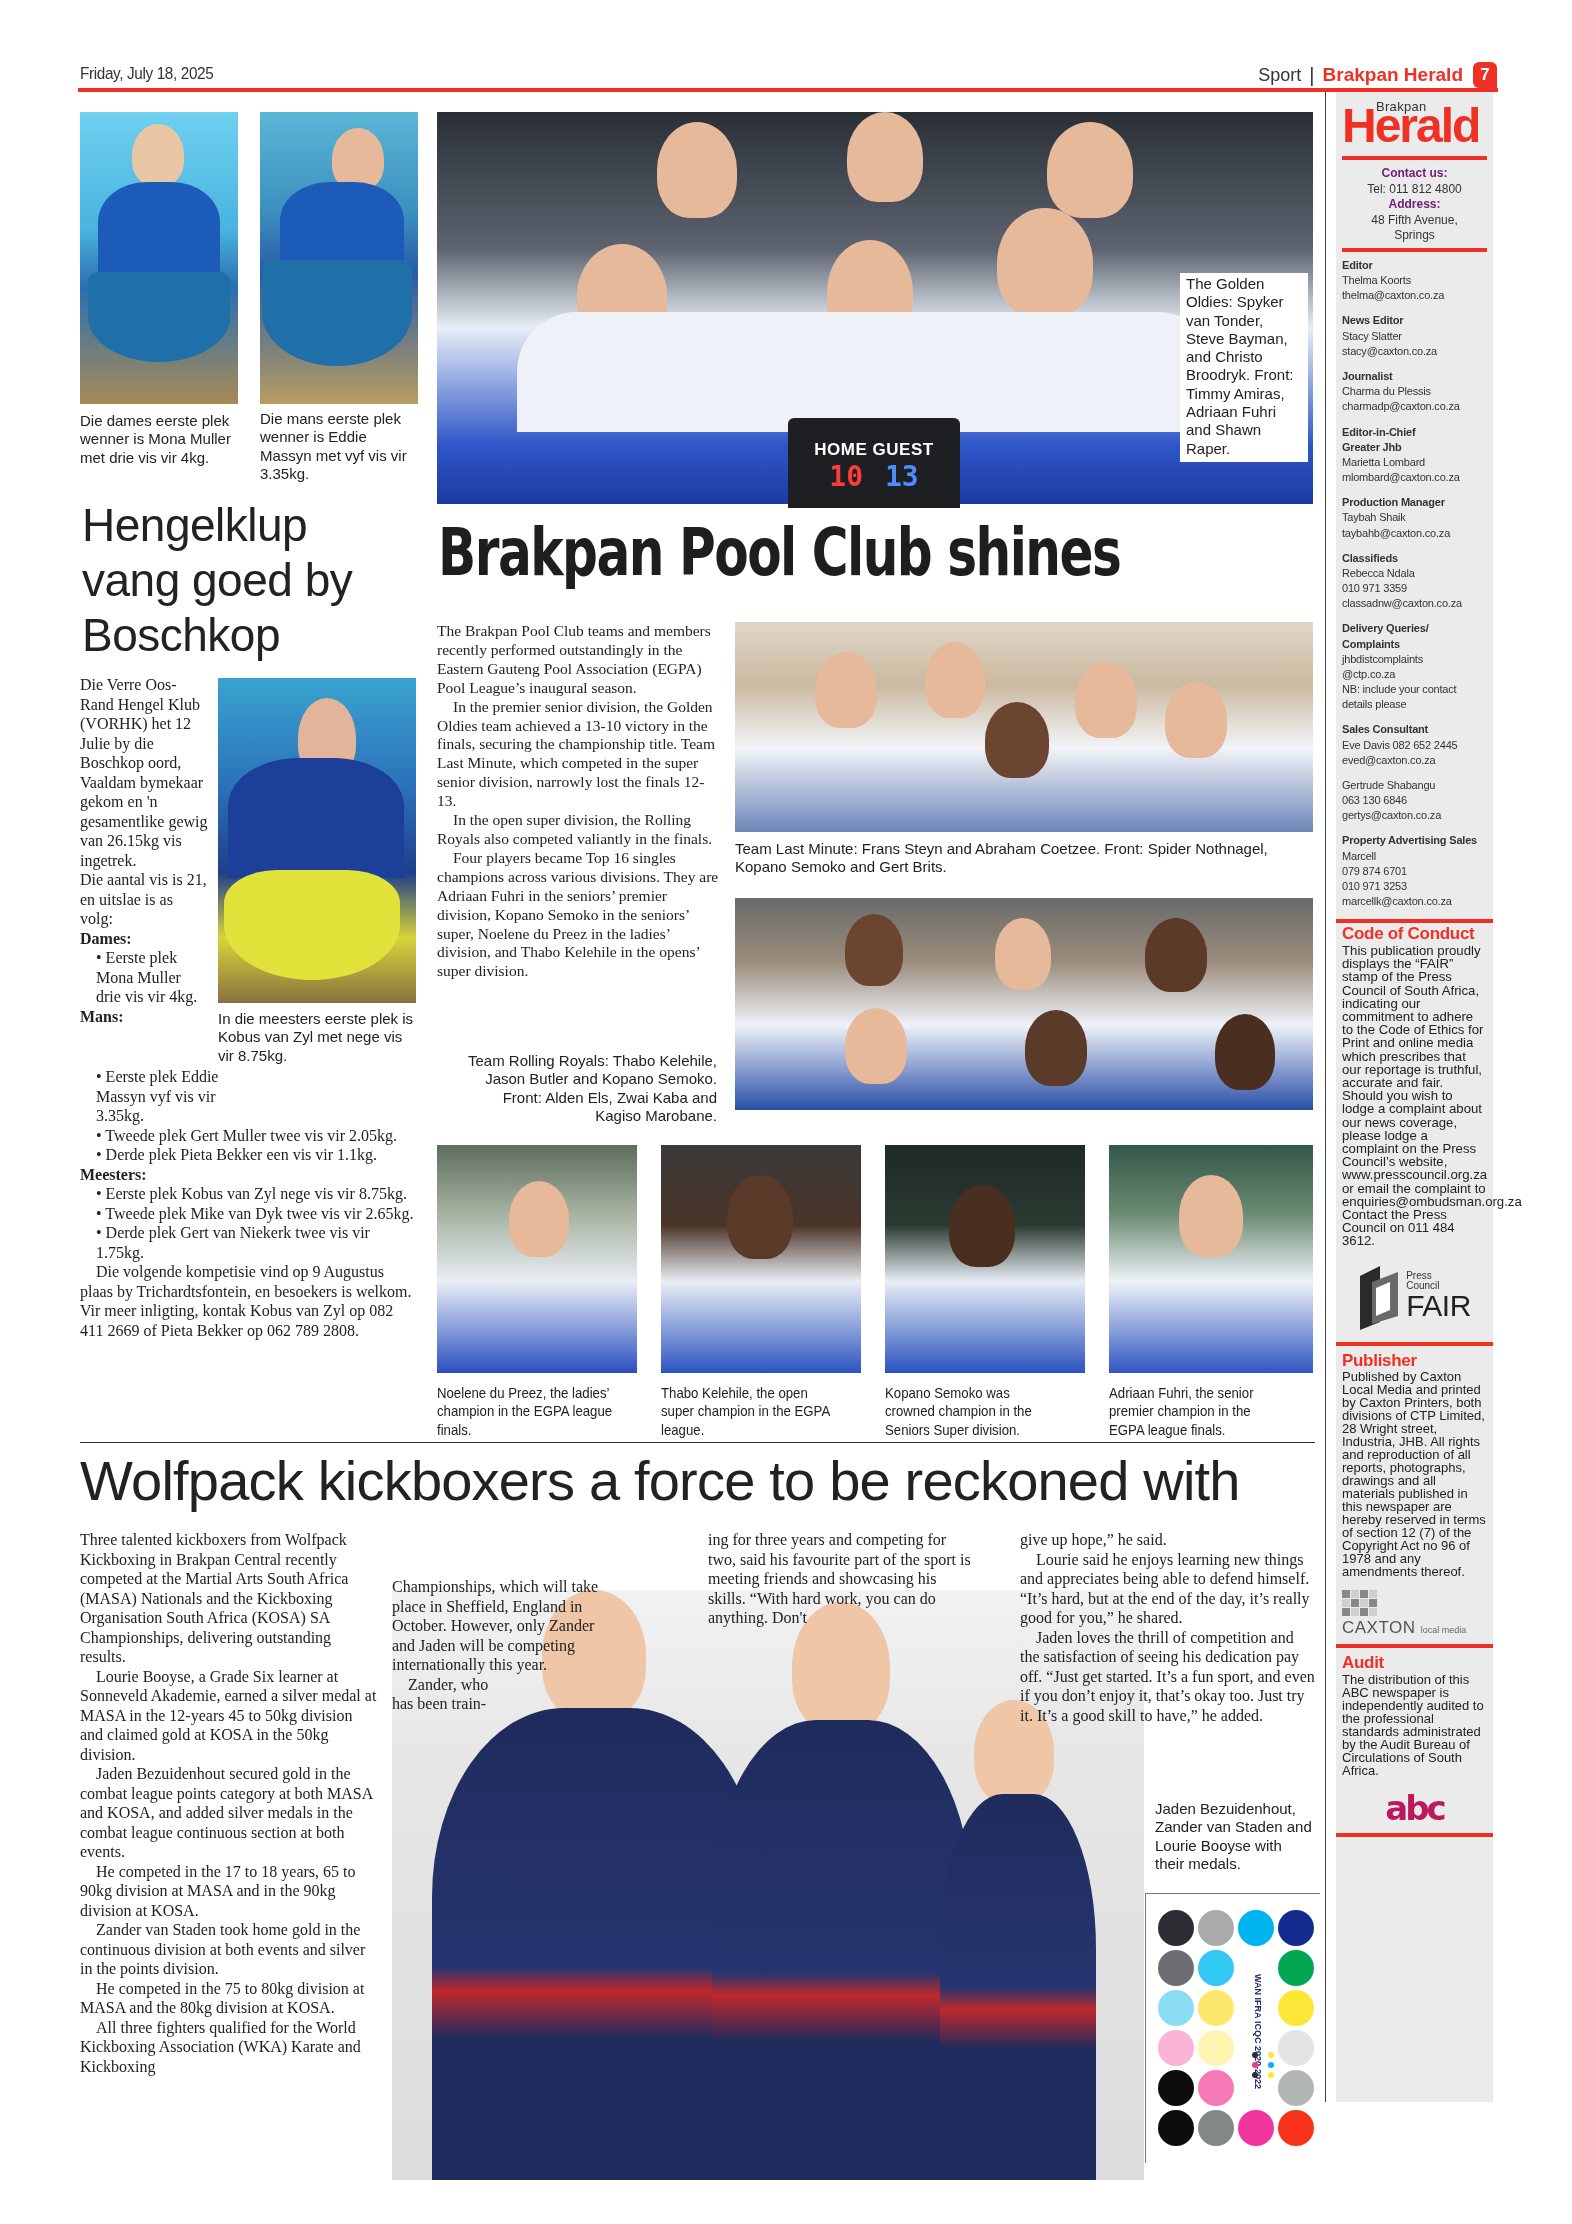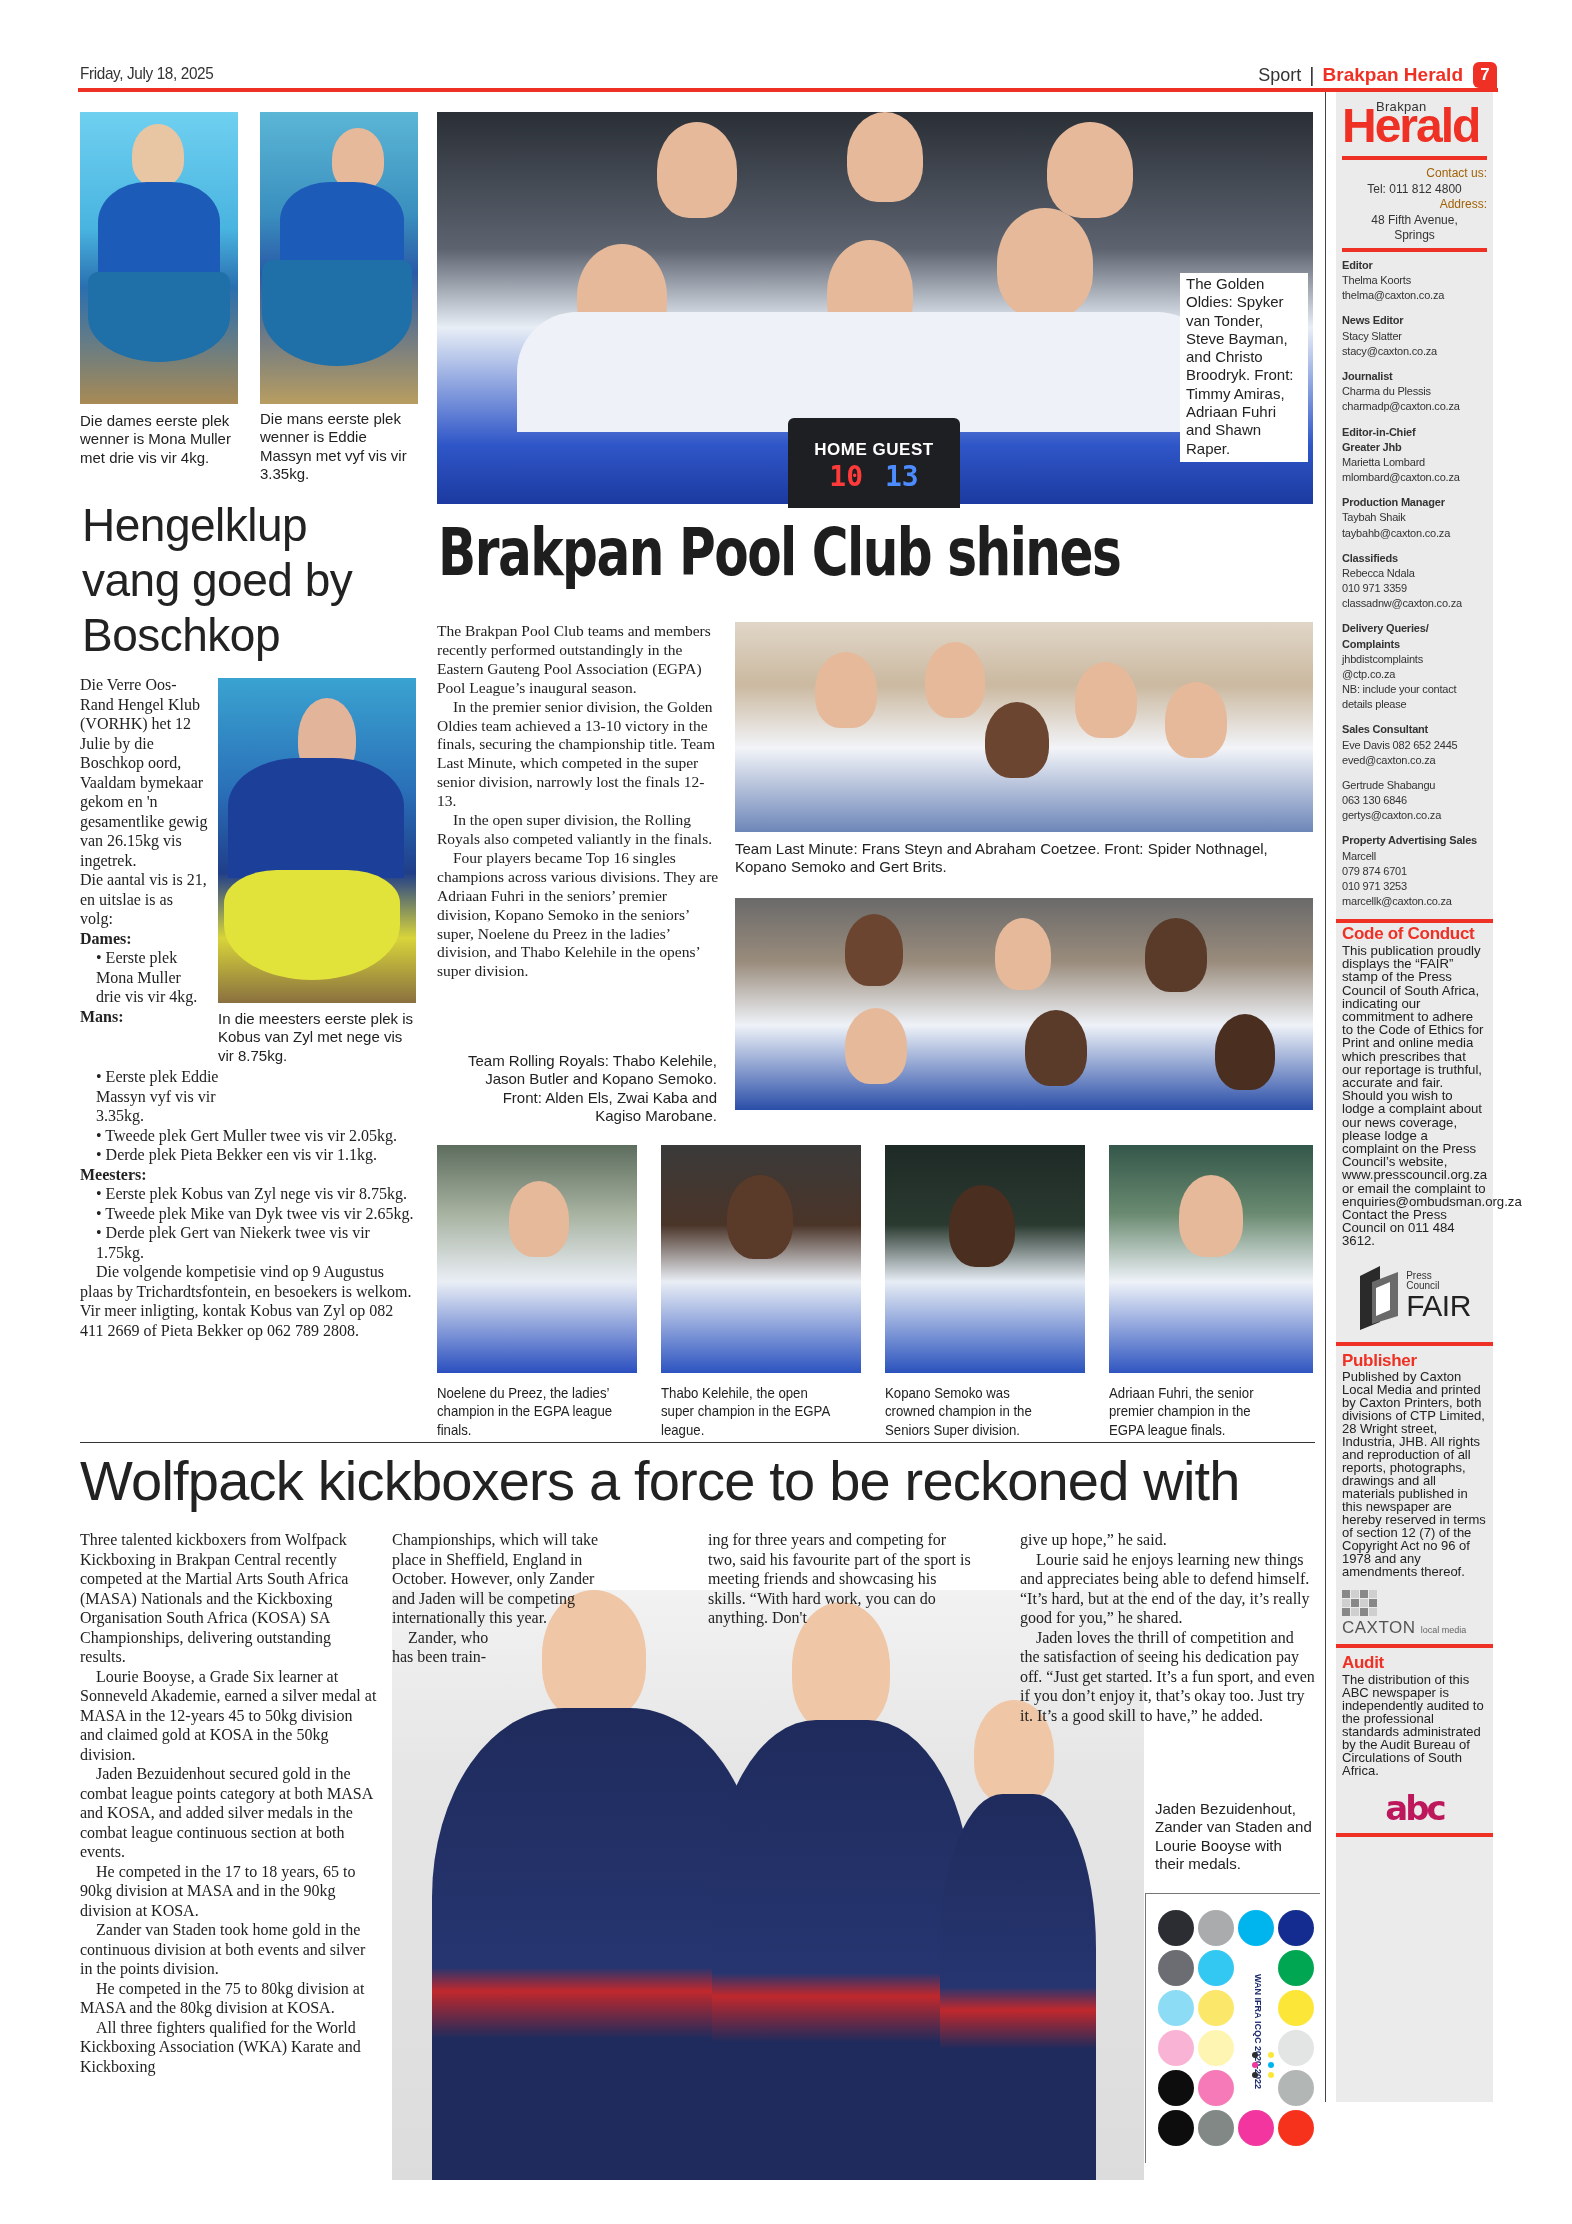--- a/index.html
+++ b/index.html
@@ -18,21 +18,21 @@
   .hdr-page { background: #ee3124; color: #fff; font-weight: bold; font-size: 17px; width: 24px; height: 26px; text-align: center; line-height: 26px; border-radius: 6px 6px 0 6px; margin-left: 4px; }
 
   
   .sidebar { left: 1336px; top: 92px; width: 157px; height: 2010px; background: #ebebeb; padding: 4px 6px 0 6px; font-size: 11px; color: #333; line-height: 1.38; }
   .side-vline { left: 1325px; top: 92px; width: 1px; height: 2010px; background: #444; }
   .logo-wrap { position: relative; height: 56px; }
   .logo-small { position: absolute; left: 34px; top: 2px; font-size: 13px; color: #333; letter-spacing: 0.3px; }
   .logo-big { position: absolute; left: 0; top: 6px; font-size: 48px; font-weight: bold; color: #ee3124; letter-spacing: -2px; line-height: 48px; }
   .red-rule { height: 4px; background: #ee3124; margin: 4px -6px 6px -6px; }
   .contact { text-align: center; font-size: 12px; line-height: 1.3; }
-  .contact .lbl { color: #a16207; font-weight: normal; text-align: right; }
+  .contact .lbl { color: #701a75; font-weight: bold; }
   .staff { margin-top: 4px; }
   .staff-block { margin-bottom: 10px; }
   .staff-role { font-weight: bold; font-size: 11px; letter-spacing: -0.2px; }
   .staff-line { font-size: 11px; letter-spacing: -0.2px; }
   .side-h { color: #ee3124; font-weight: bold; font-size: 17px; line-height: 1.1; letter-spacing: -0.3px; }
   .side-p { font-size: 13px; line-height: 1.0; color: #222; }
   .fair-logo { display: flex; align-items: center; justify-content: center; gap: 6px; margin: 14px 0 12px 0; }
   .fair-mark { width: 42px; height: 68px; position: relative; }
   .fair-text { line-height: 1; }
   .fair-small { font-size: 10px; color: #333; }
@@ -228,21 +228,21 @@
 <div class="photo ph-kick" style="left:392px;top:1590px;width:752px;height:590px;background:linear-gradient(180deg,#f2f2f2 0%,#e6e6e6 30%,#dcdcdc 100%);">
   <div class="person" style="left:150px;top:0px;width:104px;height:130px;background:#efc6a6;"></div>
   <div class="person" style="left:400px;top:12px;width:98px;height:130px;background:#efc6a6;"></div>
   <div class="person" style="left:582px;top:110px;width:80px;height:104px;background:#efc6a6;"></div>
   <div class="jersey" style="left:40px;top:118px;width:330px;height:472px;background:linear-gradient(180deg,#1f2b5c 0%,#263570 55%,#c0282c 60%,#1f2b5c 70%);"></div>
   <div class="jersey" style="left:320px;top:130px;width:260px;height:460px;background:linear-gradient(180deg,#1f2b5c 0%,#263570 55%,#c0282c 60%,#1f2b5c 70%);"></div>
   <div class="jersey" style="left:548px;top:204px;width:156px;height:386px;background:linear-gradient(180deg,#1f2b5c 0%,#263570 50%,#c0282c 56%,#1f2b5c 66%);"></div>
 </div>
 
 <div class="abs body" style="left:392px;top:1530px;width:210px;background:transparent;">
-  <p class="ni" style="width:210px;">Championships, which will take place in Sheffield, England in October. However, only Zander and Jaden will be competing internationally this year.</p>
+  <p class="ni" style="width:210px;margin-top:47px;">Championships, which will take place in Sheffield, England in October. However, only Zander and Jaden will be competing internationally this year.</p>
   <p style="width:110px;">Zander, who has been train-</p>
 </div>
 <div class="abs body" style="left:708px;top:1530px;width:270px;">
   <p class="ni">ing for three years and competing for two, said his favourite part of the sport is meeting friends and showcasing his skills. “With hard work, you can do anything. Don't</p>
 </div>
 <div class="abs body" style="left:1020px;top:1530px;width:295px;">
   <p class="ni">give up hope,” he said.</p>
   <p>Lourie said he enjoys learning new things and appreciates being able to defend himself. “It’s hard, but at the end of the day, it’s really good for you,” he shared.</p>
   <p>Jaden loves the thrill of competition and the satisfaction of seeing his dedication pay off. “Just get started. It’s a fun sport, and even if you don’t enjoy it, that’s okay too. Just try it. It’s a good skill to have,” he added.</p>
 </div>

